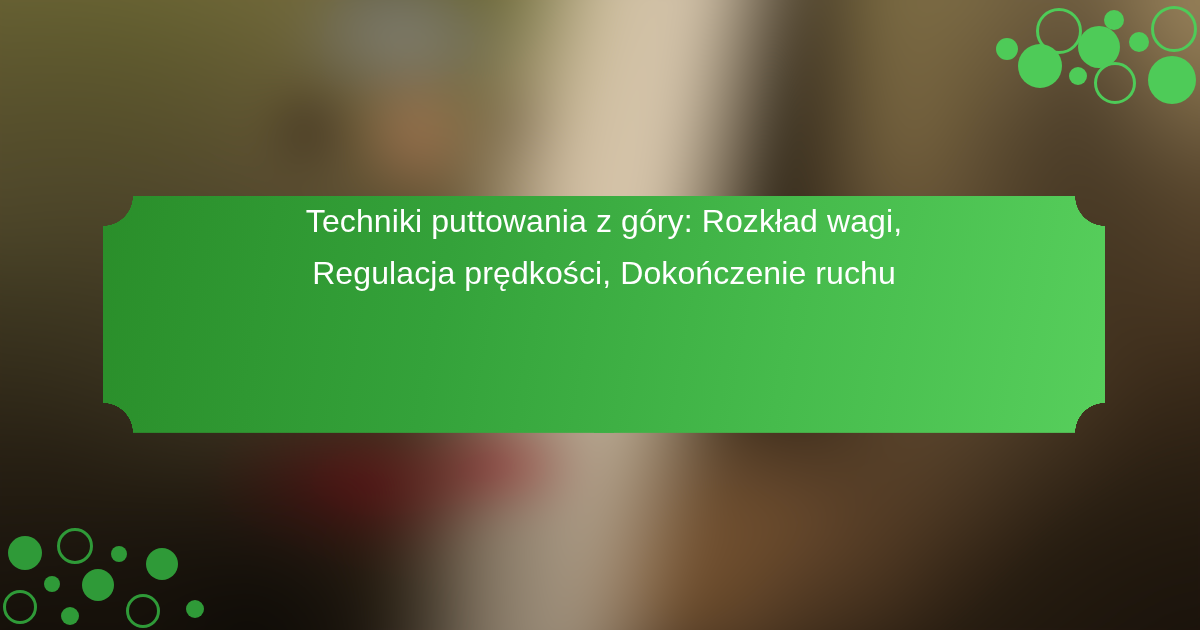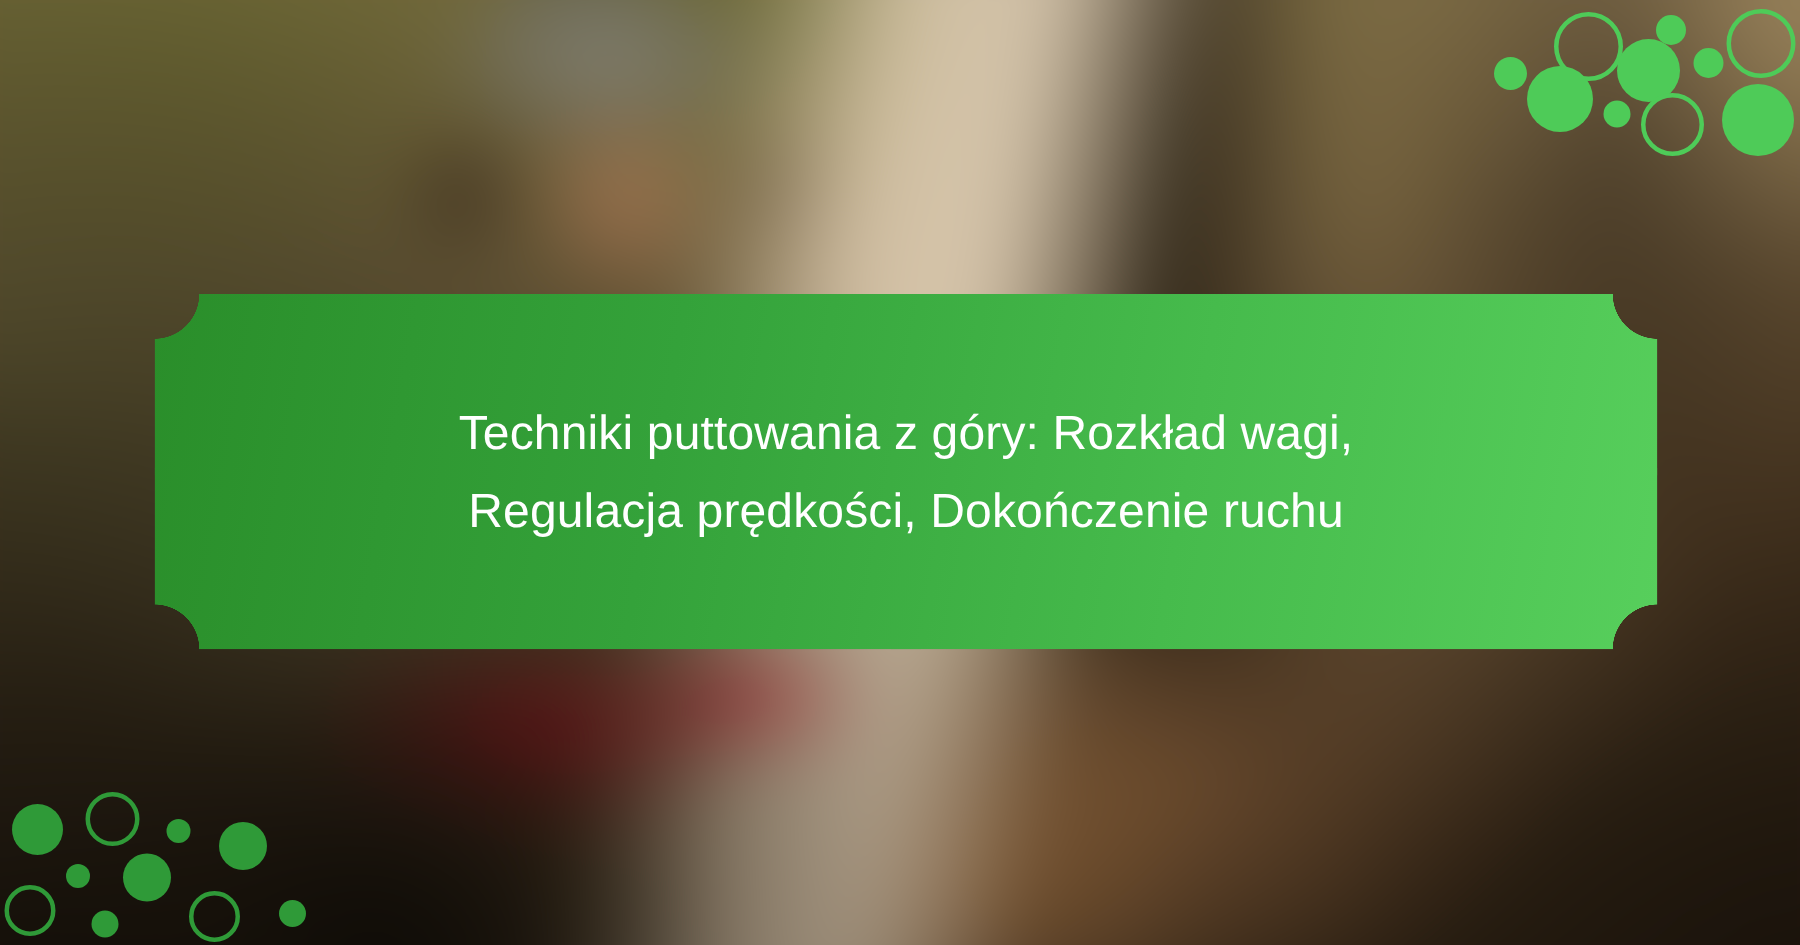--- a/index.html
+++ b/index.html
@@ -84,21 +84,20 @@
       radial-gradient(circle var(--n) at 0 0,       transparent 99%, #000 100%) left    top    / 51% 51% no-repeat,
       radial-gradient(circle var(--n) at 100% 0,    transparent 99%, #000 100%) right   top    / 51% 51% no-repeat,
       radial-gradient(circle var(--n) at 0 100%,    transparent 99%, #000 100%) left    bottom / 51% 51% no-repeat,
       radial-gradient(circle var(--n) at 100% 100%, transparent 99%, #000 100%) right   bottom / 51% 51% no-repeat;
     mask:
       radial-gradient(circle var(--n) at 0 0,       transparent 99%, #000 100%) left    top    / 51% 51% no-repeat,
       radial-gradient(circle var(--n) at 100% 0,    transparent 99%, #000 100%) right   top    / 51% 51% no-repeat,
       radial-gradient(circle var(--n) at 0 100%,    transparent 99%, #000 100%) left    bottom / 51% 51% no-repeat,
       radial-gradient(circle var(--n) at 100% 100%, transparent 99%, #000 100%) right   bottom / 51% 51% no-repeat;
     display:flex;
-    align-items:center;
     justify-content:center;
   }
 
   .banner-title {
     color:#ffffff;
     font-size:32px;
     font-weight:400;
     line-height:1.62;
     text-align:center;
     letter-spacing:.1px;

